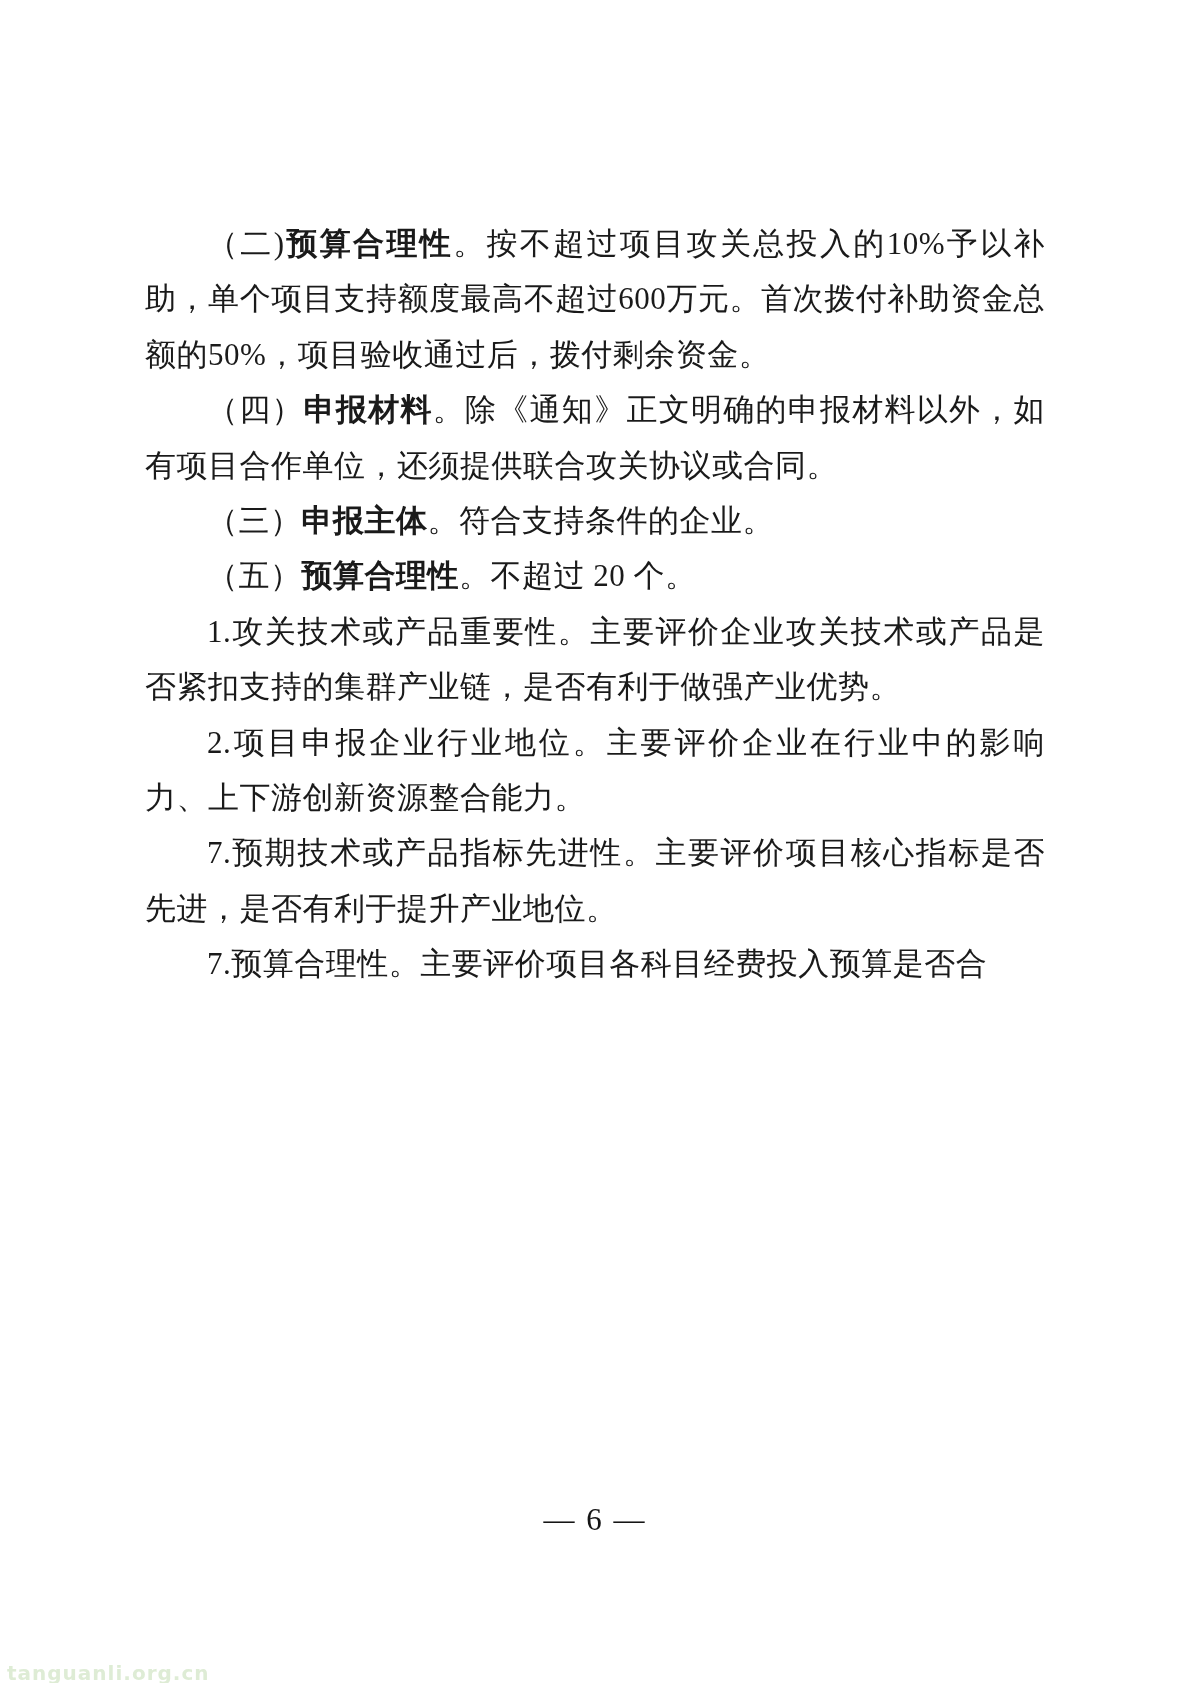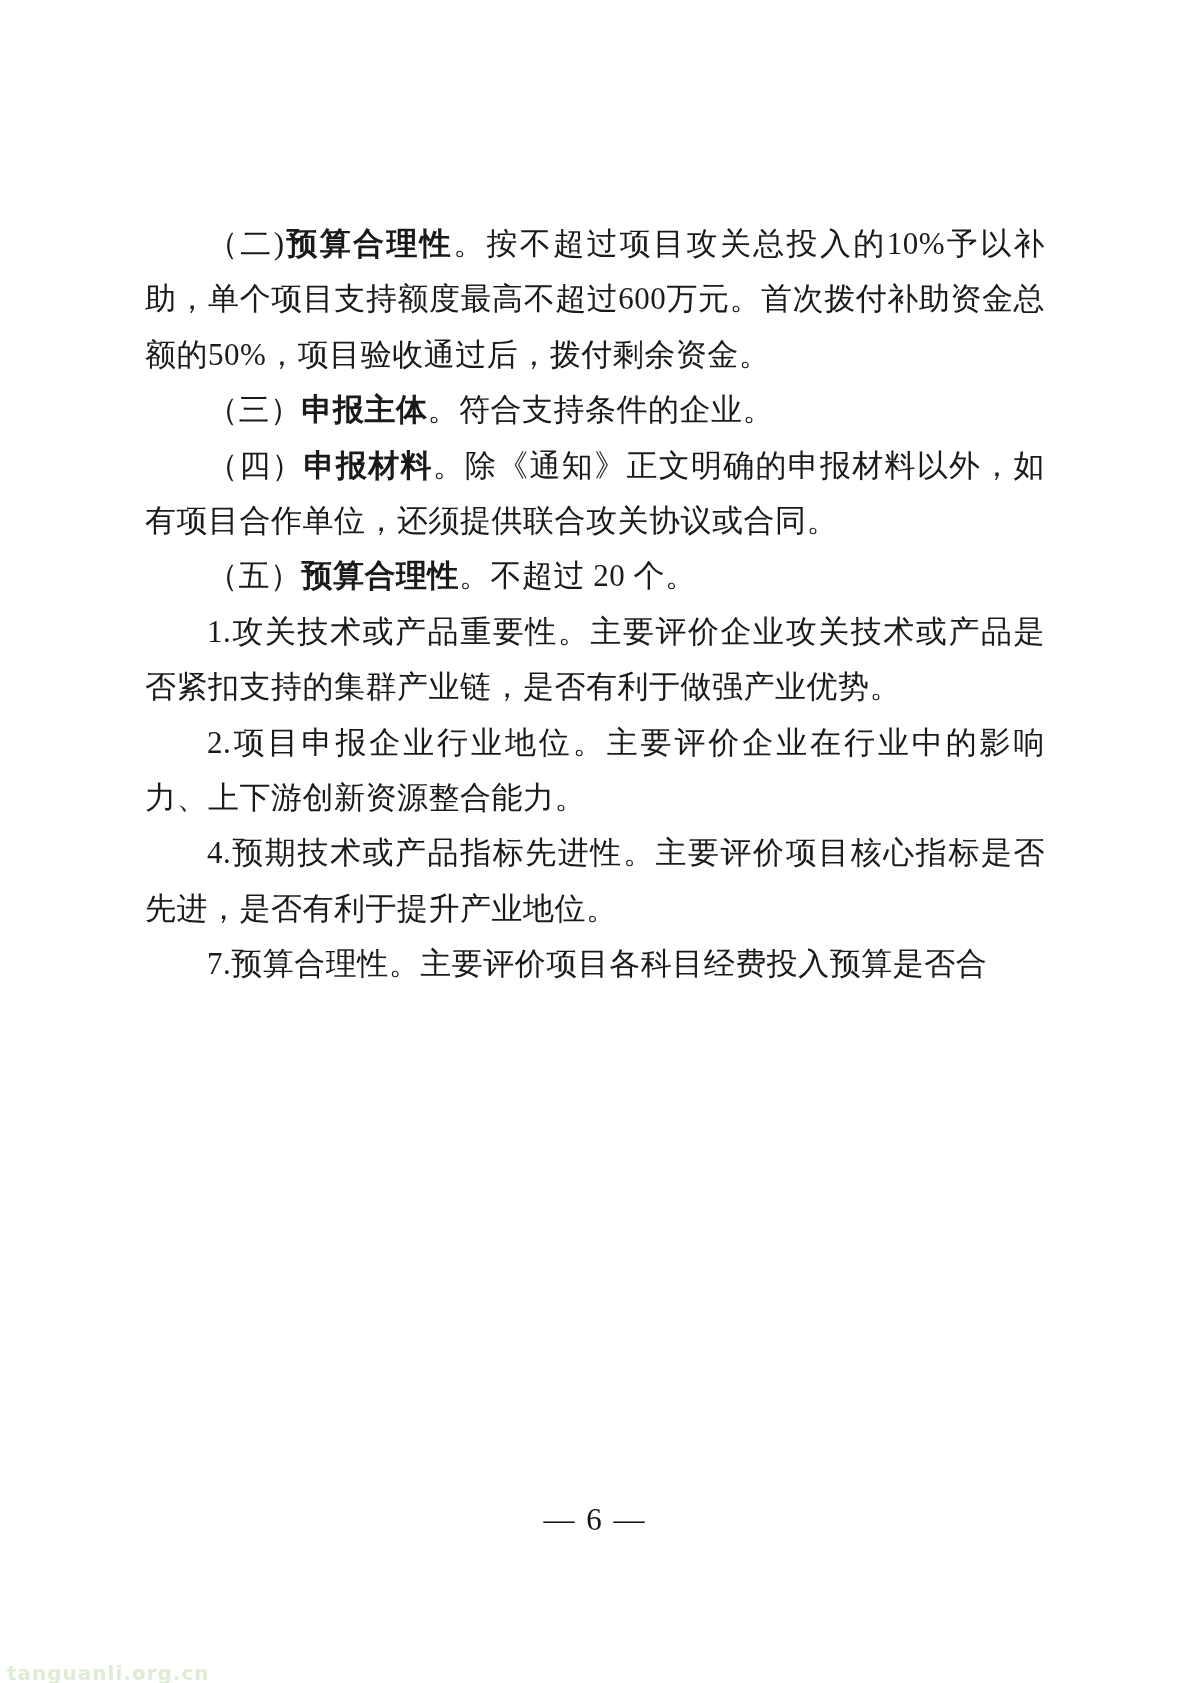--- a/index.html
+++ b/index.html
@@ -56,26 +56,26 @@
     white-space: nowrap;
   }
 </style>
 </head>
 <body>
 
 <div class="page">
 
   <main class="body-text" id="document-body" style="color: rgb(26, 26, 26);">
       <p><span>（二)</span><span class="bold">预算合理性</span><span>。按不超过项目攻关总投入的10%予以补助，单个项目支持额度最高不超过600万元。首次拨付补助资金总额的50%，项目验收通过后，拨付剩余资金。</span></p>
+      <p><span>（四）</span><span class="bold">申报材料</span><span>。除《通知》正文明确的申报材料以外，如有项目合作单位，还须提供联合攻关协议或合同。</span></p>
       <p><span>（三）</span><span class="bold">申报主体</span><span>。符合支持条件的企业。</span></p>
-      <p><span>（四）</span><span class="bold">申报材料</span><span>。除《通知》正文明确的申报材料以外，如有项目合作单位，还须提供联合攻关协议或合同。</span></p>
       <p><span>（五）</span><span class="bold">预算合理性</span><span>。不超过 20 个。</span></p>
       <p><span>1.攻关技术或产品重要性。主要评价企业攻关技术或产品是否紧扣支持的集群产业链，是否有利于做强产业优势。</span></p>
       <p><span>2.项目申报企业行业地位。主要评价企业在行业中的影响力、上下游创新资源整合能力。</span></p>
-      <p><span>4.预期技术或产品指标先进性。主要评价项目核心指标是否先进，是否有利于提升产业地位。</span></p>
+      <p><span>7.预期技术或产品指标先进性。主要评价项目核心指标是否先进，是否有利于提升产业地位。</span></p>
       <p><span>7.预算合理性。主要评价项目各科目经费投入预算是否合</span></p>
     </main>
 
   <div class="page-number">— 6 —</div>
 
   <div class="watermark" style="color: rgb(222, 236, 213);">tanguanli.org.cn</div>
 
 </div>
 
 </body></html>

